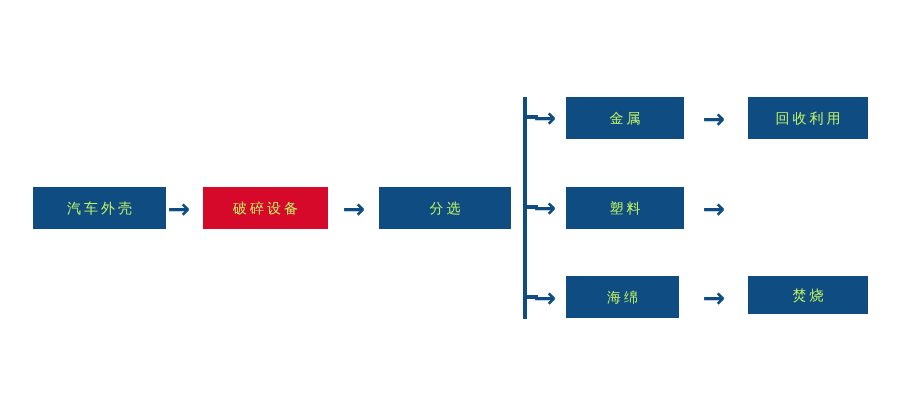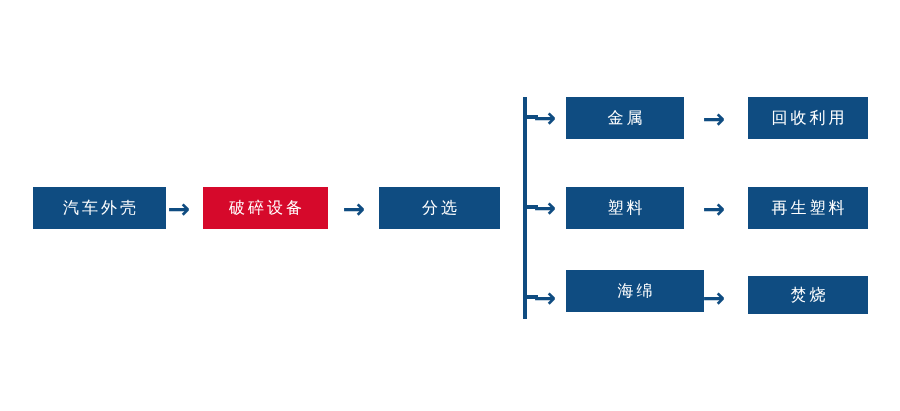--- a/index.html
+++ b/index.html
@@ -18,22 +18,22 @@
     position: relative;
     width: 900px;
     height: 411px;
     background: #ffffff;
   }
   .node {
     position: absolute;
     display: flex;
     align-items: center;
     justify-content: center;
-    color: #ffffff;
-    font-size: 16px;
+    color: #bef264;
+    font-size: 14px;
     letter-spacing: 3px;
     text-indent: 3px;
     line-height: 1;
     font-weight: 400;
     box-sizing: border-box;
     white-space: nowrap;
     -webkit-font-smoothing: antialiased;
   }
   .node.blue   { background: #0f4c81; }
   .node.red    { background: #d6092b; text-align: right; }
@@ -67,44 +67,43 @@
 <div id="canvas">
 
   <div class="node blue" style="left:33px; top:187px; width:133px; height:42px;">汽车外壳</div>
 
   <div class="arrow" style="left:163px; top:195px; width:32px; height:26px;">→</div>
 
   <div class="node red" style="left:203px; top:187px; width:125px; height:42px;">破碎设备</div>
 
   <div class="arrow" style="left:338px; top:195px; width:32px; height:26px;">→</div>
 
-  <div class="node blue" style="left:379px; top:187px; width:121px; height:42px;">分选</div>
+  <div class="node blue" style="left:379px; top:187px; width:132px; height:42px;">分选</div>
 
   <div class="bus-line" style="left:523px; top:97px; width:4px; height:222px;"></div>
 
   <div class="branch-stub" style="left:523px; top:115px; width:15px; height:4px;"></div>
   <div class="arrow" style="left:531px; top:104px; width:28px; height:26px;">→</div>
 
   <div class="node blue" style="left:566px; top:97px; width:118px; height:42px;">金属</div>
 
   <div class="arrow" style="left:698px; top:105px; width:32px; height:26px;">→</div>
 
   <div class="node blue" style="left:748px; top:97px; width:120px; height:42px;text-align:right;">回收利用</div>
 
   <div class="branch-stub" style="left:523px; top:205px; width:15px; height:4px;"></div>
   <div class="arrow" style="left:531px; top:194px; width:28px; height:26px;">→</div>
 
   <div class="node blue" style="left:566px; top:187px; width:118px; height:42px;">塑料</div>
 
   <div class="arrow" style="left:698px; top:195px; width:32px; height:26px;">→</div>
 
-  <div class="node blue" style="left:748px; top:187px; width:120px; height:42px;">再生塑料</div>
 
   <div class="branch-stub" style="left:523px; top:295px; width:15px; height:4px;"></div>
   <div class="arrow" style="left:531px; top:284px; width:28px; height:26px;">→</div>
 
-  <div class="node blue" style="left:566px; top:270px; width:138px; height:42px;">海绵</div>
+  <div class="node blue" style="left:566px; top:276px; width:113px; height:42px;">海绵</div>
 
   <div class="arrow" style="left:698px; top:284px; width:32px; height:26px;">→</div>
 
   <div class="node blue" style="left:748px; top:276px; width:120px; height:38px;">焚烧</div>
 
 </div>
 
 </body></html>

